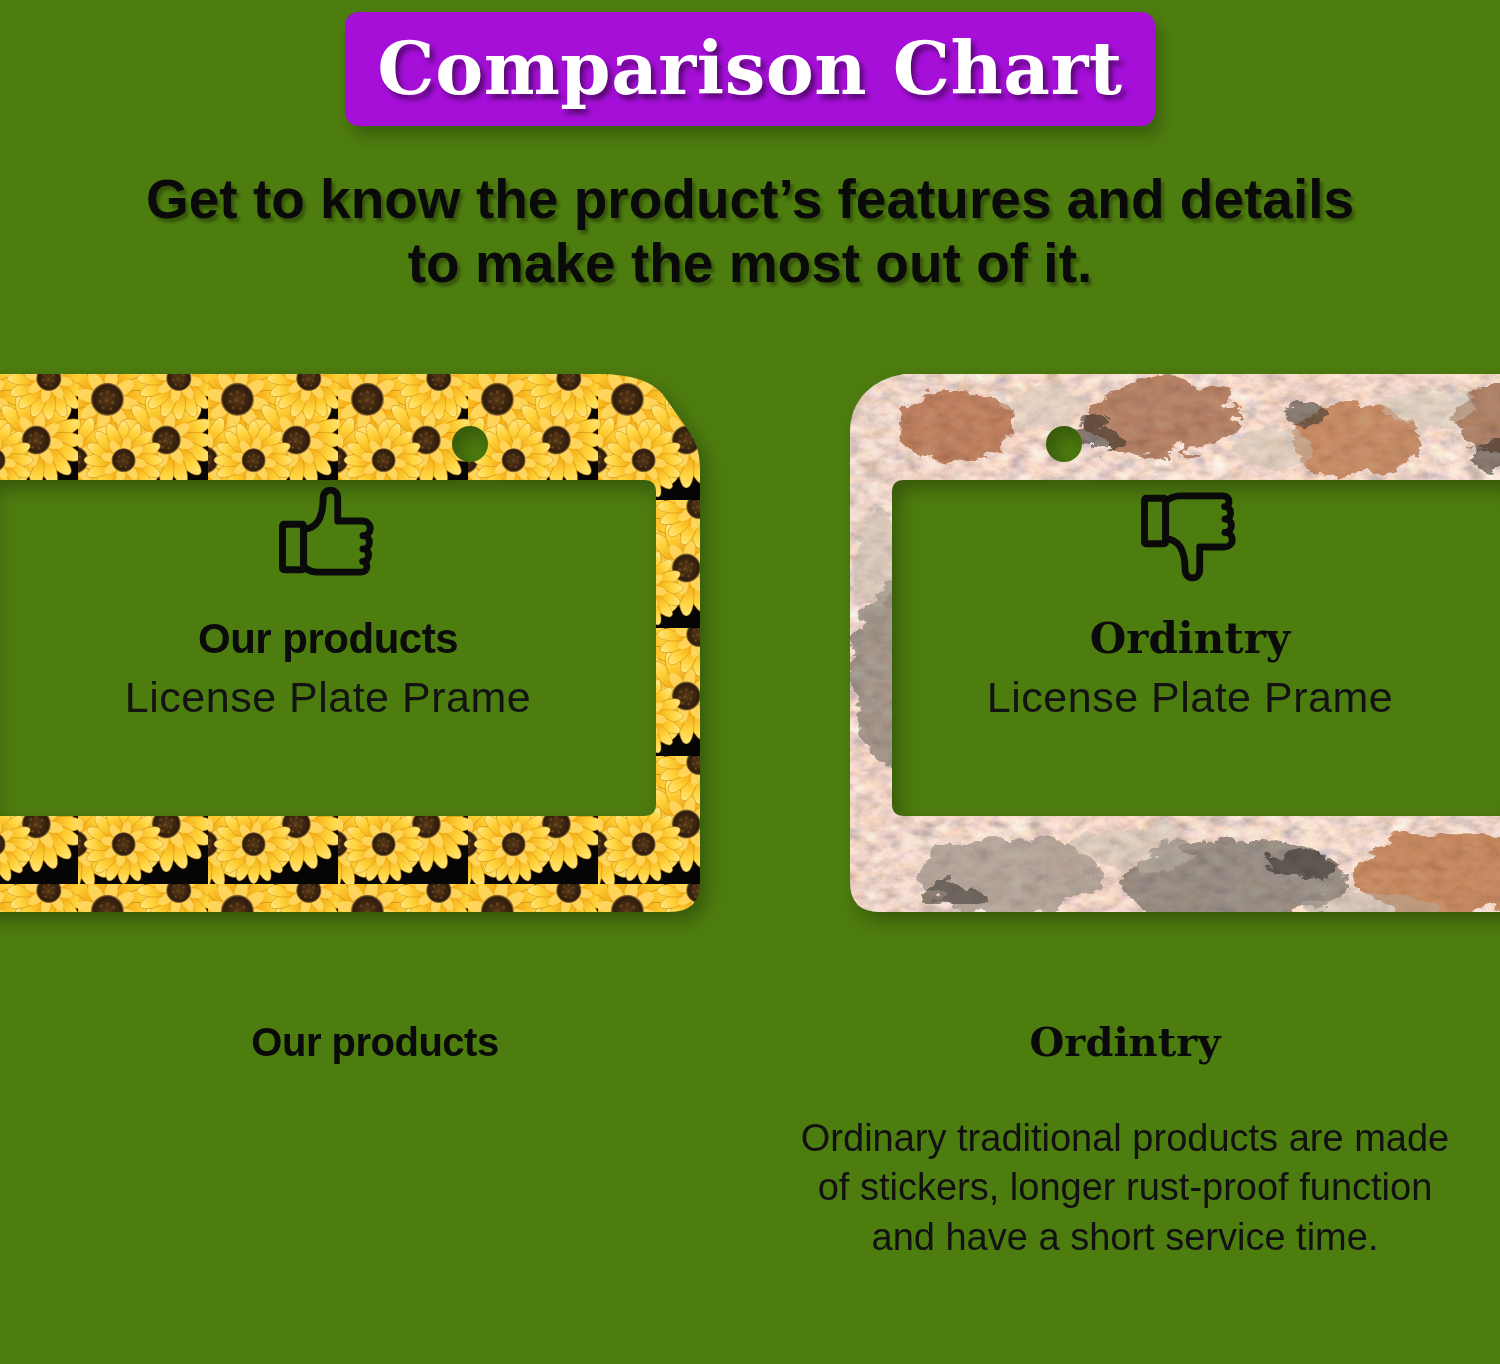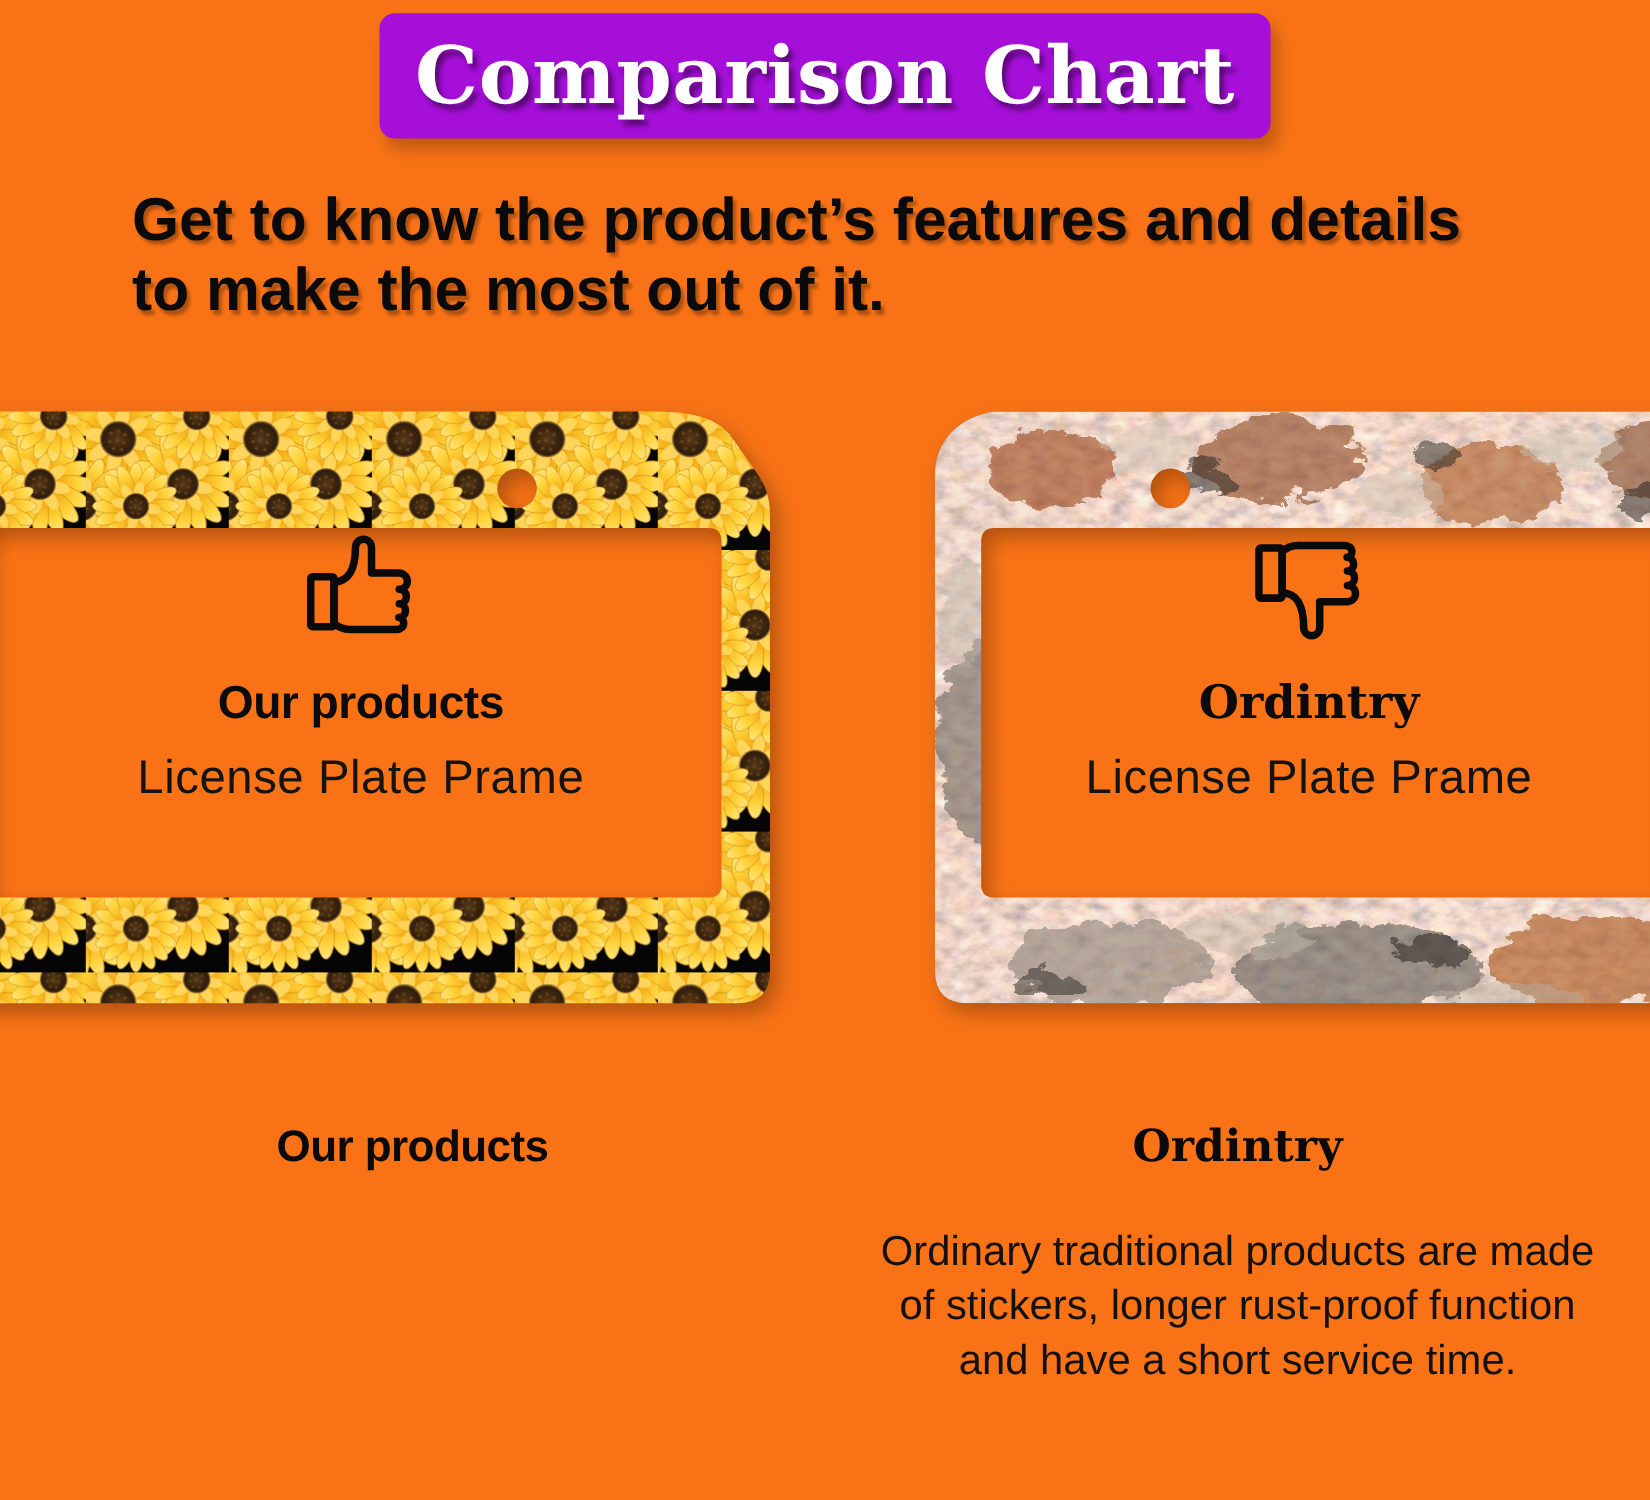--- a/index.html
+++ b/index.html
@@ -2,21 +2,21 @@
 <html><head>
 <meta charset="utf-8">
 <style>
   * { margin:0; padding:0; box-sizing:border-box; }
   html,body{
     width:1500px; height:1364px;
     background:#ffffff;
     font-family:"Liberation Sans", sans-serif;
     overflow:hidden;
   }
-  .page{ position:relative; width:1500px; height:1364px; background:#f97316; }
+  .page{ position:relative; width:1500px; height:1364px; background:#4d7c0f; }
 
   
   .title-banner{
     position:absolute; left:345px; top:12px;
     width:810px; height:114px;
     background:#A50FD8;
     border-radius:14px;
     display:flex; align-items:center; justify-content:center;
     box-shadow: 6px 10px 14px rgba(0,0,0,0.22);
   }
@@ -27,20 +27,21 @@
     letter-spacing:0.5px;
     color:#ffffff;
     text-shadow: 4px 5px 5px rgba(0,0,0,0.45);
     white-space:nowrap;
     line-height:1;
   }
 
   
   .subtitle{
     position:absolute; left:0; top:168px; width:1500px;
+    text-align:center;
     font-family:"Liberation Sans", sans-serif;
     font-weight:700;
     font-size:55px;
     line-height:1.16;
     color:#0a0a0a;
     text-shadow: 3px 4px 3px rgba(0,0,0,0.30);
     padding:0 120px;
   }
 
   
@@ -73,21 +74,21 @@
   .plate-brand{
     margin-top:30px;
     font-size:42px;
     color:#0b0b0b;
     line-height:1.1;
   }
   .brand-sans{ font-family:"Liberation Sans", sans-serif; font-weight:700; letter-spacing:-0.5px; }
   .brand-serif{ font-family:"DejaVu Serif", serif; font-weight:700; letter-spacing:0px; }
 
   .plate-sub{
-    margin-top:22px;
+    margin-top:12px;
     font-family:"Liberation Sans", sans-serif;
     font-weight:300;
     font-size:43px;
     color:#131313;
     letter-spacing:0.5px;
     line-height:1.1;
   }
 
   
   .cols{

